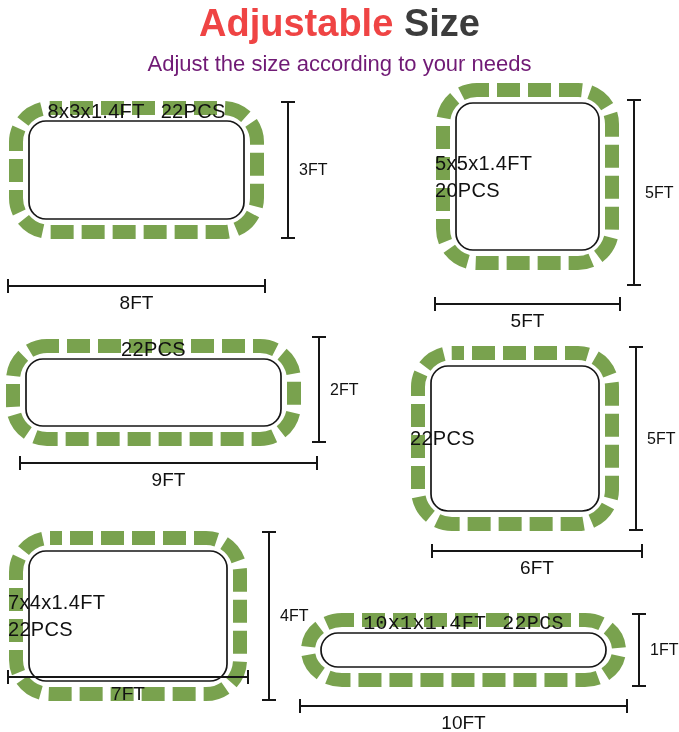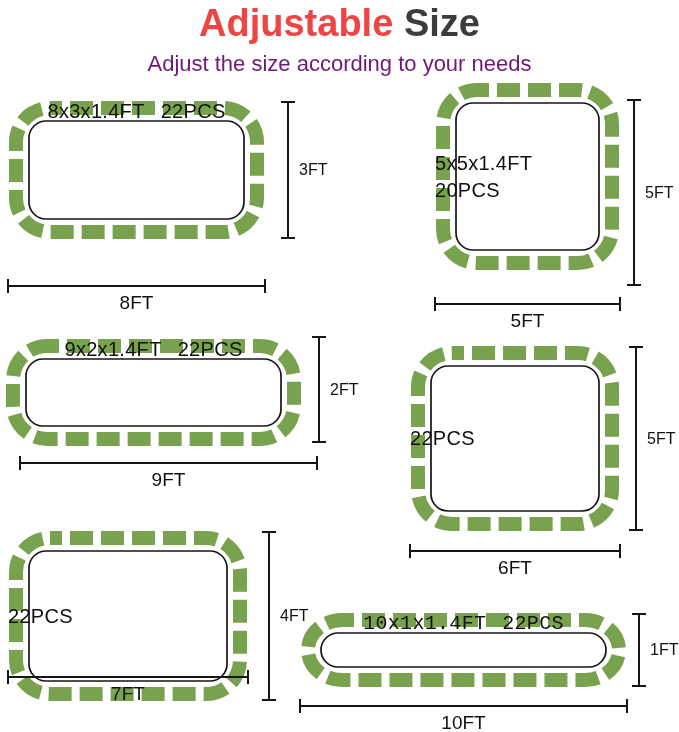--- a/index.html
+++ b/index.html
@@ -80,21 +80,20 @@
   <div class="hdim" style="left:435px;top:303px;width:185px;">
     <span class="dlabel">5FT</span>
   </div>
 
   <div class="panel" style="left:5px;top:338px;width:297px;height:109px;">
     <svg class="frame" viewBox="0 0 297 109" width="297" height="109">
         <rect x="8" y="8" width="281" height="93" rx="34" fill="none" stroke="#79A24E" stroke-width="14" stroke-dasharray="23 8" stroke-dashoffset="11"></rect>
         <rect x="21" y="21" width="255" height="67" rx="17" fill="#ffffff" stroke="#161616" stroke-width="1.7"></rect>
       </svg>
     <div class="panel-text">
-      <span>9x2x1.4FT</span>
       <span>22PCS</span>
     </div>
   </div>
   <div class="vdim" style="left:318px;top:337px;height:105px;">
     <span class="dlabel">2FT</span>
   </div>
   <div class="hdim" style="left:20px;top:462px;width:297px;text-align:right;">
     <span class="dlabel">9FT</span>
   </div>
 
@@ -103,30 +102,31 @@
         <rect x="8" y="8" width="194" height="171" rx="34" fill="none" stroke="#79A24E" stroke-width="14" stroke-dasharray="23 8" stroke-dashoffset="11"></rect>
         <rect x="21" y="21" width="168" height="145" rx="17" fill="#ffffff" stroke="#161616" stroke-width="1.7"></rect>
       </svg>
     <div class="panel-text stacked">
       <span>22PCS</span>
     </div>
   </div>
   <div class="vdim" style="left:635px;top:347px;height:183px;">
     <span class="dlabel">5FT</span>
   </div>
-  <div class="hdim" style="left:410px;top:550px;width:210px;">
+  <div class="hdim" style="left:432px;top:550px;width:210px;">
     <span class="dlabel">6FT</span>
   </div>
 
   <div class="panel" style="left:8px;top:530px;width:240px;height:172px;">
     <svg class="frame" viewBox="0 0 240 172" width="240" height="172">
         <rect x="8" y="8" width="224" height="156" rx="34" fill="none" stroke="#79A24E" stroke-width="14" stroke-dasharray="23 8" stroke-dashoffset="11"></rect>
         <rect x="21" y="21" width="198" height="130" rx="17" fill="#ffffff" stroke="#161616" stroke-width="1.7"></rect>
       </svg>
     <div class="panel-text stacked">
+      <span>7x4x1.4FT</span>
       <span>22PCS</span>
     </div>
   </div>
   <div class="vdim" style="left:268px;top:532px;height:168px;">
     <span class="dlabel">4FT</span>
   </div>
   <div class="hdim" style="left:8px;top:676px;width:240px;">
     <span class="dlabel">7FT</span>
   </div>
 

